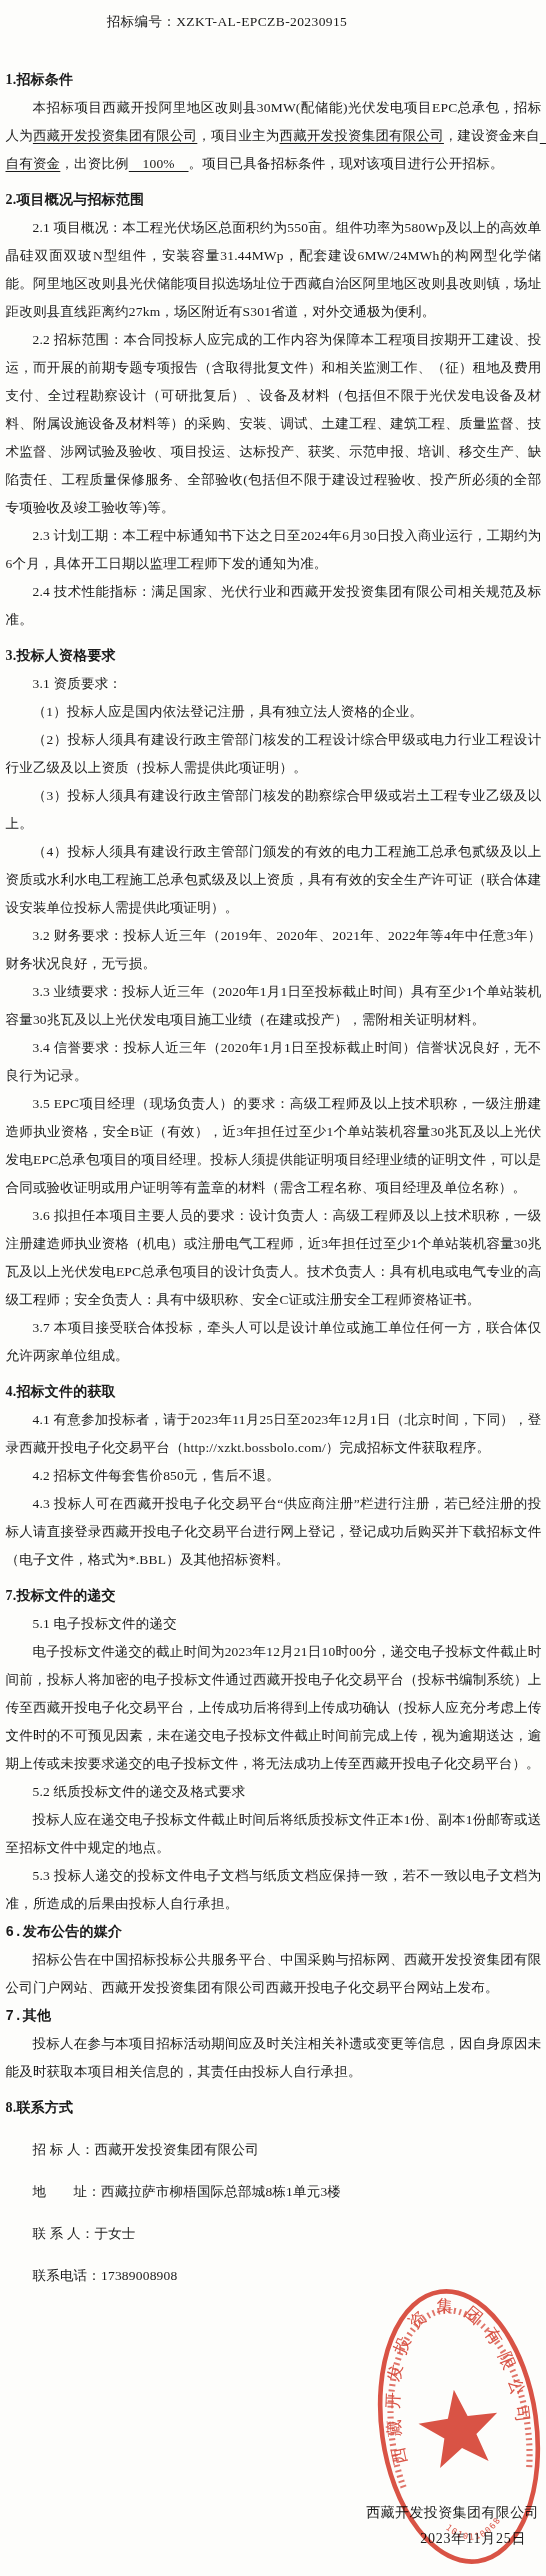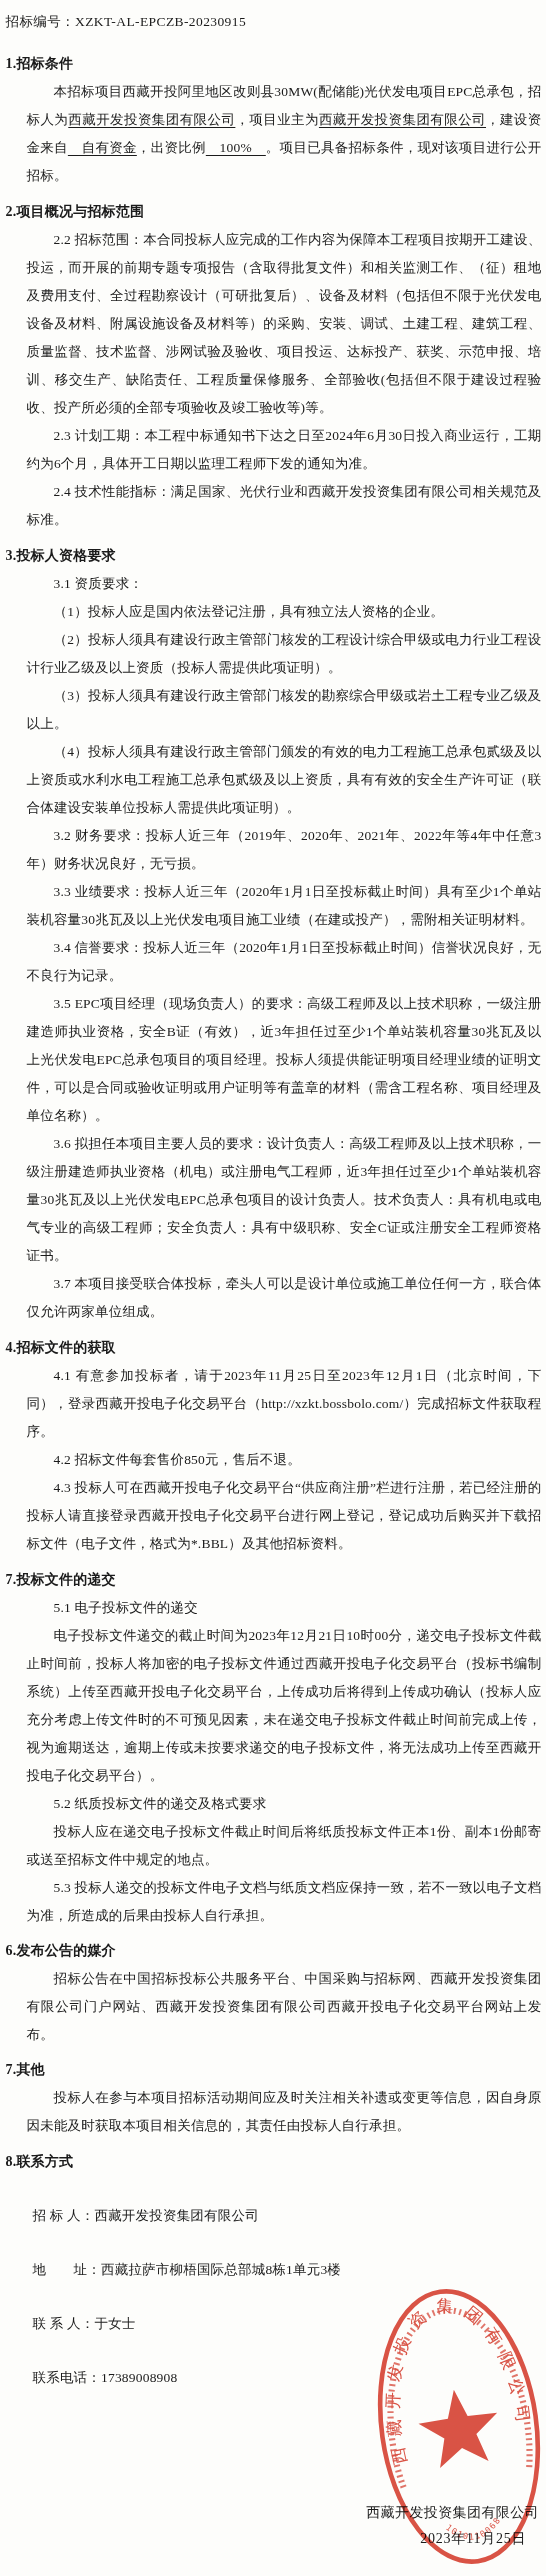--- a/index.html
+++ b/index.html
@@ -10,45 +10,45 @@
     margin:0 auto;
     background:#fdfdfb;
     color:#1b1b1b;
     font-family:"Liberation Serif","DejaVu Serif",serif;
     font-size:13.5px;
     line-height:28px;
     padding:8px 5.5px 0 5.5px;
     overflow:hidden;
   }
   .doc-number {
+    text-align:center;
     padding-right:93px;
     letter-spacing:0.4px;
-    margin-bottom:14px;
+    margin-bottom:30px;
     white-space:nowrap;
   }
   h2.sec {
     font-size:14px;
     font-weight:bold;
     margin-top:8px;
     letter-spacing:0.2px;
   }
-  h2.sec.gap { margin-top:7px; }
+  h2.sec.gap { margin-top:0;font-family:Liberation Mono, monospace; }
   p.para {
     text-align:justify;
     text-indent:2em;
     letter-spacing:0.2px;
-    margin-left:21px;
   }
   .u {
     text-decoration:underline;
     text-underline-offset:3.2px;
   }
   p.contact {
     text-indent:2em;
-    margin-top:26px;
+    margin-top:14px;
     letter-spacing:0.2px;
   }
   .sig-company {
     position:absolute;
     right:8px; bottom:49px;
     font-size:14px;
     letter-spacing:0.4px;
     white-space:nowrap;
   }
   .sig-date {
@@ -71,20 +71,21 @@
 <body>
 
 <div class="page">
 
   <div class="doc-number">招标编号：XZKT-AL-EPCZB-20230915</div>
 
   <h2 class="sec">1.招标条件</h2>
   <p class="para"><span>本招标项目西藏开投阿里地区改则县30MW(配储能)光伏发电项目EPC总承包，招标人为</span><span class="u">西藏开发投资集团有限公司</span><span>，项目业主为</span><span class="u">西藏开发投资集团有限公司</span><span>，建设资金来自</span><span class="u">　自有资金</span><span>，出资比例</span><span class="u">　100%　</span><span>。项目已具备招标条件，现对该项目进行公开招标。</span></p>
 
   <h2 class="sec">2.项目概况与招标范围</h2>
+  <p class="para">2.1 项目概况：本工程光伏场区总面积约为550亩。组件功率为580Wp及以上的高效单晶硅双面双玻N型组件，安装容量31.44MWp，配套建设6MW/24MWh的构网型化学储能。阿里地区改则县光伏储能项目拟选场址位于西藏自治区阿里地区改则县改则镇，场址距改则县直线距离约27km，场区附近有S301省道，对外交通极为便利。</p>
   <p class="para">2.2 招标范围：本合同投标人应完成的工作内容为保障本工程项目按期开工建设、投运，而开展的前期专题专项报告（含取得批复文件）和相关监测工作、（征）租地及费用支付、全过程勘察设计（可研批复后）、设备及材料（包括但不限于光伏发电设备及材料、附属设施设备及材料等）的采购、安装、调试、土建工程、建筑工程、质量监督、技术监督、涉网试验及验收、项目投运、达标投产、获奖、示范申报、培训、移交生产、缺陷责任、工程质量保修服务、全部验收(包括但不限于建设过程验收、投产所必须的全部专项验收及竣工验收等)等。</p>
   <p class="para">2.3 计划工期：本工程中标通知书下达之日至2024年6月30日投入商业运行，工期约为6个月，具体开工日期以监理工程师下发的通知为准。</p>
   <p class="para">2.4 技术性能指标：满足国家、光伏行业和西藏开发投资集团有限公司相关规范及标准。</p>
 
   <h2 class="sec">3.投标人资格要求</h2>
   <p class="para">3.1 资质要求：</p>
   <p class="para">（1）投标人应是国内依法登记注册，具有独立法人资格的企业。</p>
   <p class="para">（2）投标人须具有建设行政主管部门核发的工程设计综合甲级或电力行业工程设计行业乙级及以上资质（投标人需提供此项证明）。</p>
   <p class="para">（3）投标人须具有建设行政主管部门核发的勘察综合甲级或岩土工程专业乙级及以上。</p>
   <p class="para">（4）投标人须具有建设行政主管部门颁发的有效的电力工程施工总承包贰级及以上资质或水利水电工程施工总承包贰级及以上资质，具有有效的安全生产许可证（联合体建设安装单位投标人需提供此项证明）。</p>

